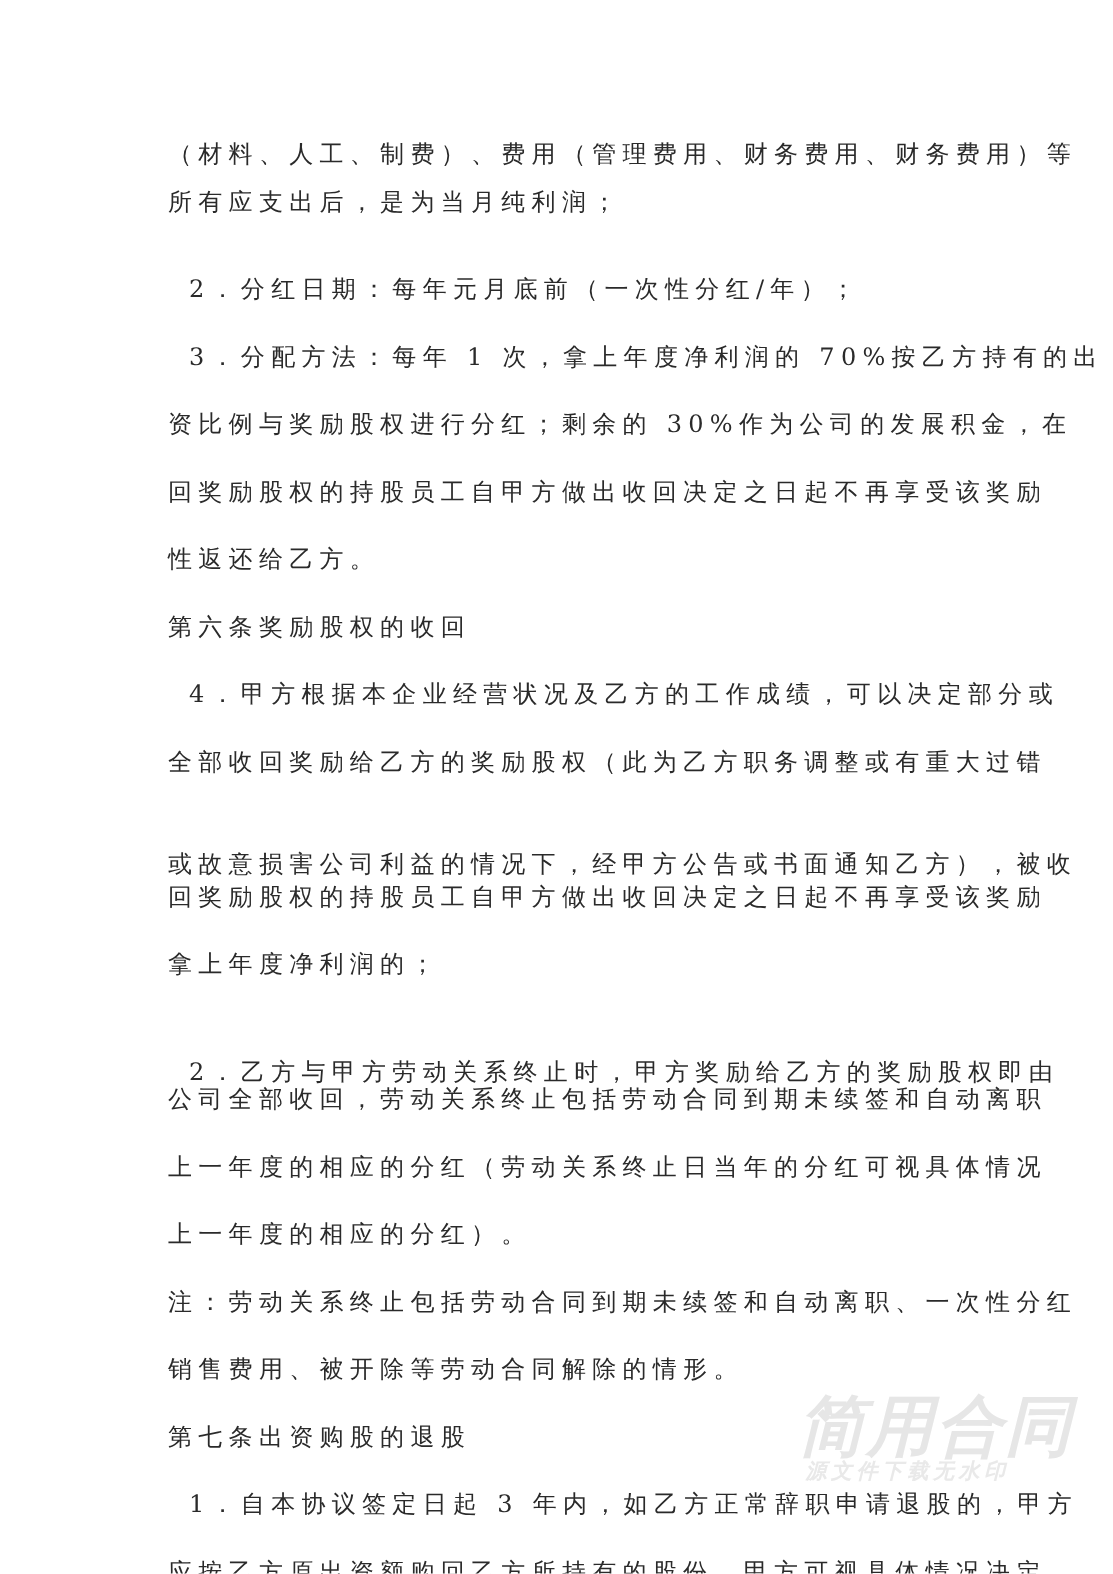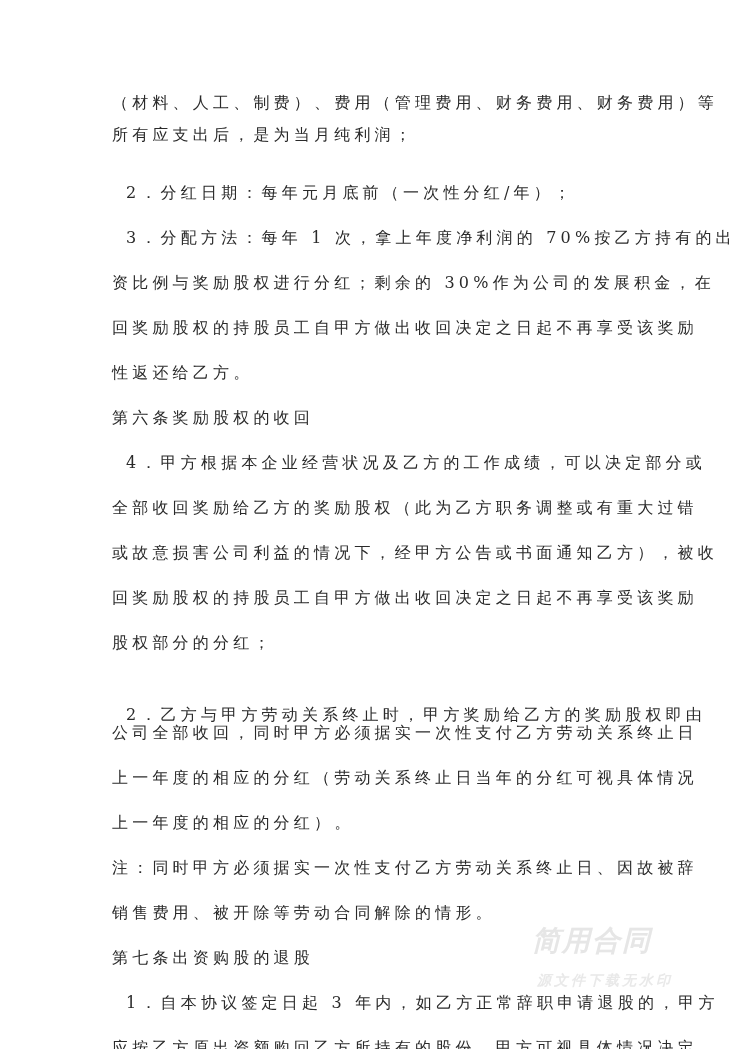--- a/index.html
+++ b/index.html
@@ -24,21 +24,21 @@
       white-space: nowrap;
       line-height: 22px;
     }
     .indent { left: 14px; }
     .watermark-main {
       position: absolute;
       left: 532px; top: 922px;
       font-family: "DejaVu Sans", "Liberation Sans", sans-serif;
       font-weight: bold;
       font-style: italic;
-      font-size: 28px;
+      font-size: 44px;
       letter-spacing: 2px;
       color: #e6e6e6;
       white-space: nowrap;
     }
     .watermark-sub {
       position: absolute;
       left: 537px; top: 972px;
       font-family: Liberation Serif, serif;
       font-weight: bold;
       font-style: italic;
@@ -55,28 +55,28 @@
   <div class="line" style="top:0px">（材料、人工、制费）、费用（管理费用、财务费用、财务费用）等</div>
   <div class="line" style="top:32px">所有应支出后，是为当月纯利润；</div>
   <div class="line indent" style="top:90px">2．分红日期：每年元月底前（一次性分红/年）；</div>
   <div class="line indent" style="top:135px">3．分配方法：每年 1 次，拿上年度净利润的 70%按乙方持有的出</div>
   <div class="line" style="top:180px">资比例与奖励股权进行分红；剩余的 30%作为公司的发展积金，在</div>
   <div class="line" style="top:225px">回奖励股权的持股员工自甲方做出收回决定之日起不再享受该奖励</div>
   <div class="line" style="top:270px">性返还给乙方。</div>
   <div class="line" style="top:315px">第六条奖励股权的收回</div>
   <div class="line indent" style="top:360px">4．甲方根据本企业经营状况及乙方的工作成绩，可以决定部分或</div>
   <div class="line" style="top:405px">全部收回奖励给乙方的奖励股权（此为乙方职务调整或有重大过错</div>
-  <div class="line" style="top:450px">或故意损害公司利益的情况下，经甲方公告或书面通知乙方），被收</div>
+  <div class="line" style="top:473px">或故意损害公司利益的情况下，经甲方公告或书面通知乙方），被收</div>
   <div class="line" style="top:495px">回奖励股权的持股员工自甲方做出收回决定之日起不再享受该奖励</div>
-  <div class="line" style="top:540px">股权部分的分红；</div>
+  <div class="line" style="top:540px">拿上年度净利润的；</div>
   <div class="line indent" style="top:612px">2．乙方与甲方劳动关系终止时，甲方奖励给乙方的奖励股权即由</div>
-  <div class="line" style="top:630px">公司全部收回，同时甲方必须据实一次性支付乙方劳动关系终止日</div>
+  <div class="line" style="top:630px">公司全部收回，劳动关系终止包括劳动合同到期未续签和自动离职</div>
   <div class="line" style="top:675px">上一年度的相应的分红（劳动关系终止日当年的分红可视具体情况</div>
   <div class="line" style="top:720px">上一年度的相应的分红）。</div>
-  <div class="line" style="top:765px">注：同时甲方必须据实一次性支付乙方劳动关系终止日、因故被辞</div>
+  <div class="line" style="top:765px">注：劳动关系终止包括劳动合同到期未续签和自动离职、一次性分红</div>
   <div class="line" style="top:810px">销售费用、被开除等劳动合同解除的情形。</div>
   <div class="line" style="top:855px">第七条出资购股的退股</div>
   <div class="line indent" style="top:900px">1．自本协议签定日起 3 年内，如乙方正常辞职申请退股的，甲方</div>
   <div class="line" style="top:945px">应按乙方原出资额购回乙方所持有的股份，甲方可视具体情况决定</div>
 </div>
 
 <div class="watermark-main">简用合同</div>
 <div class="watermark-sub">源文件下载无水印</div>
 
 </body></html>

